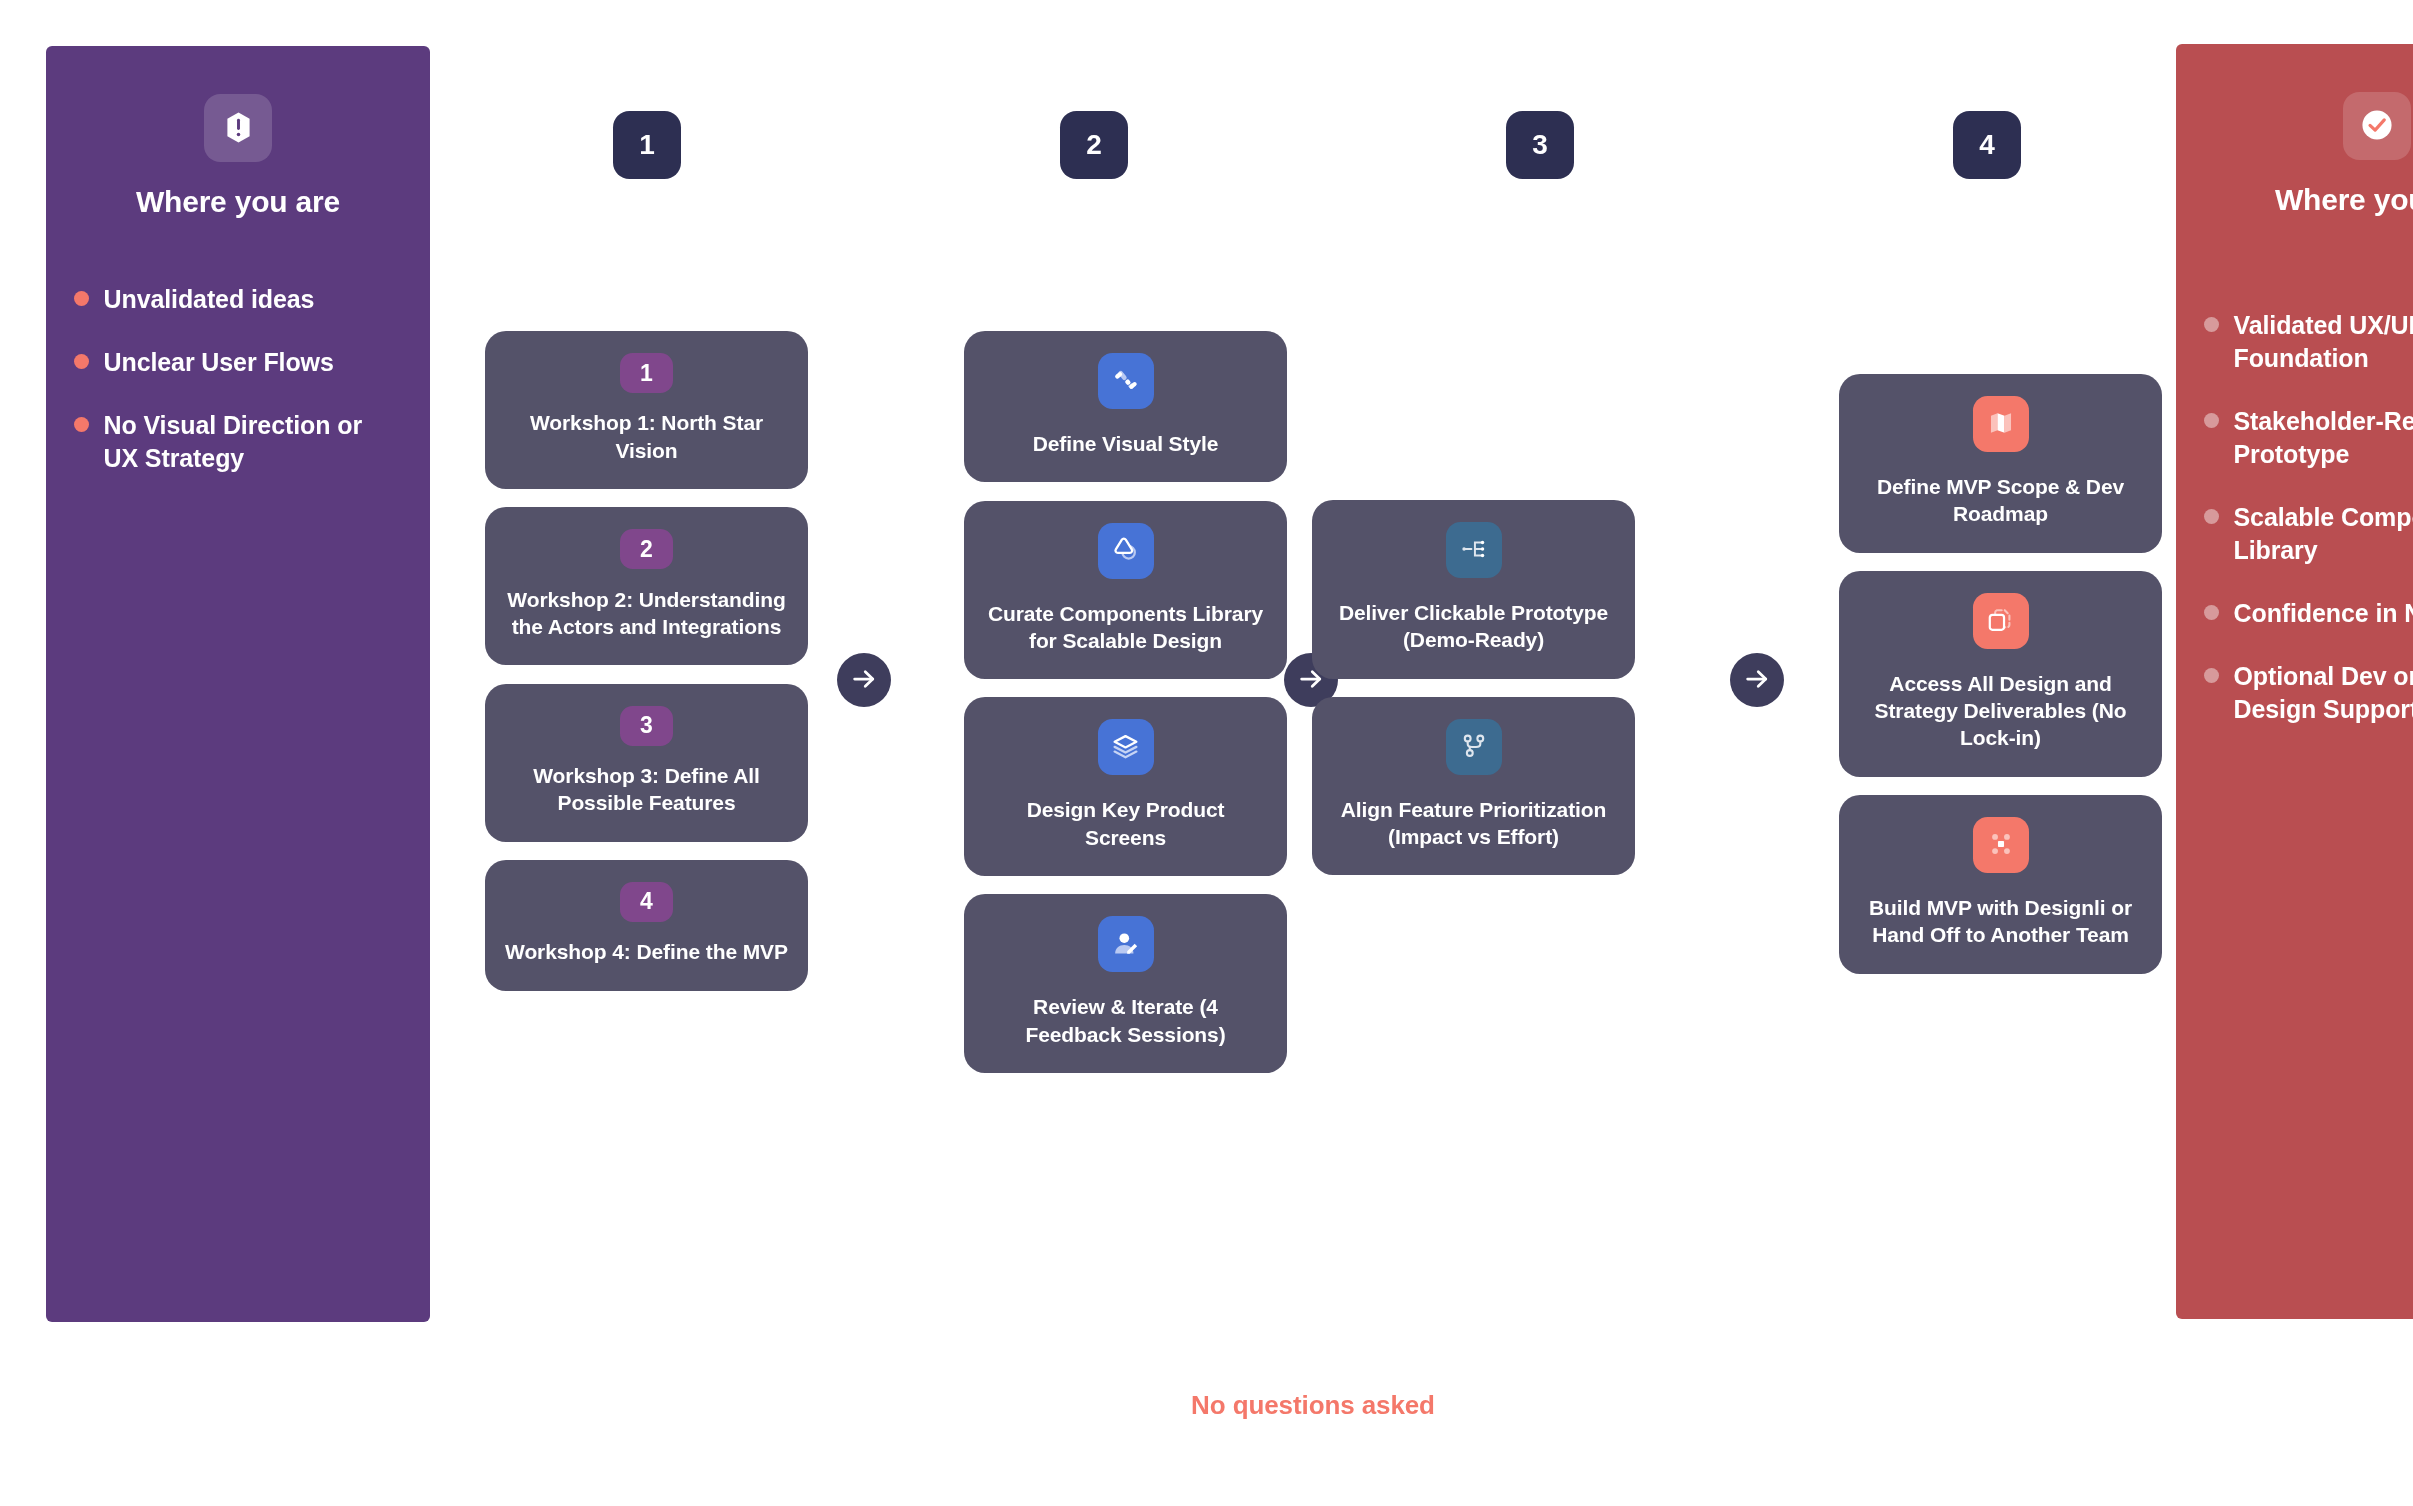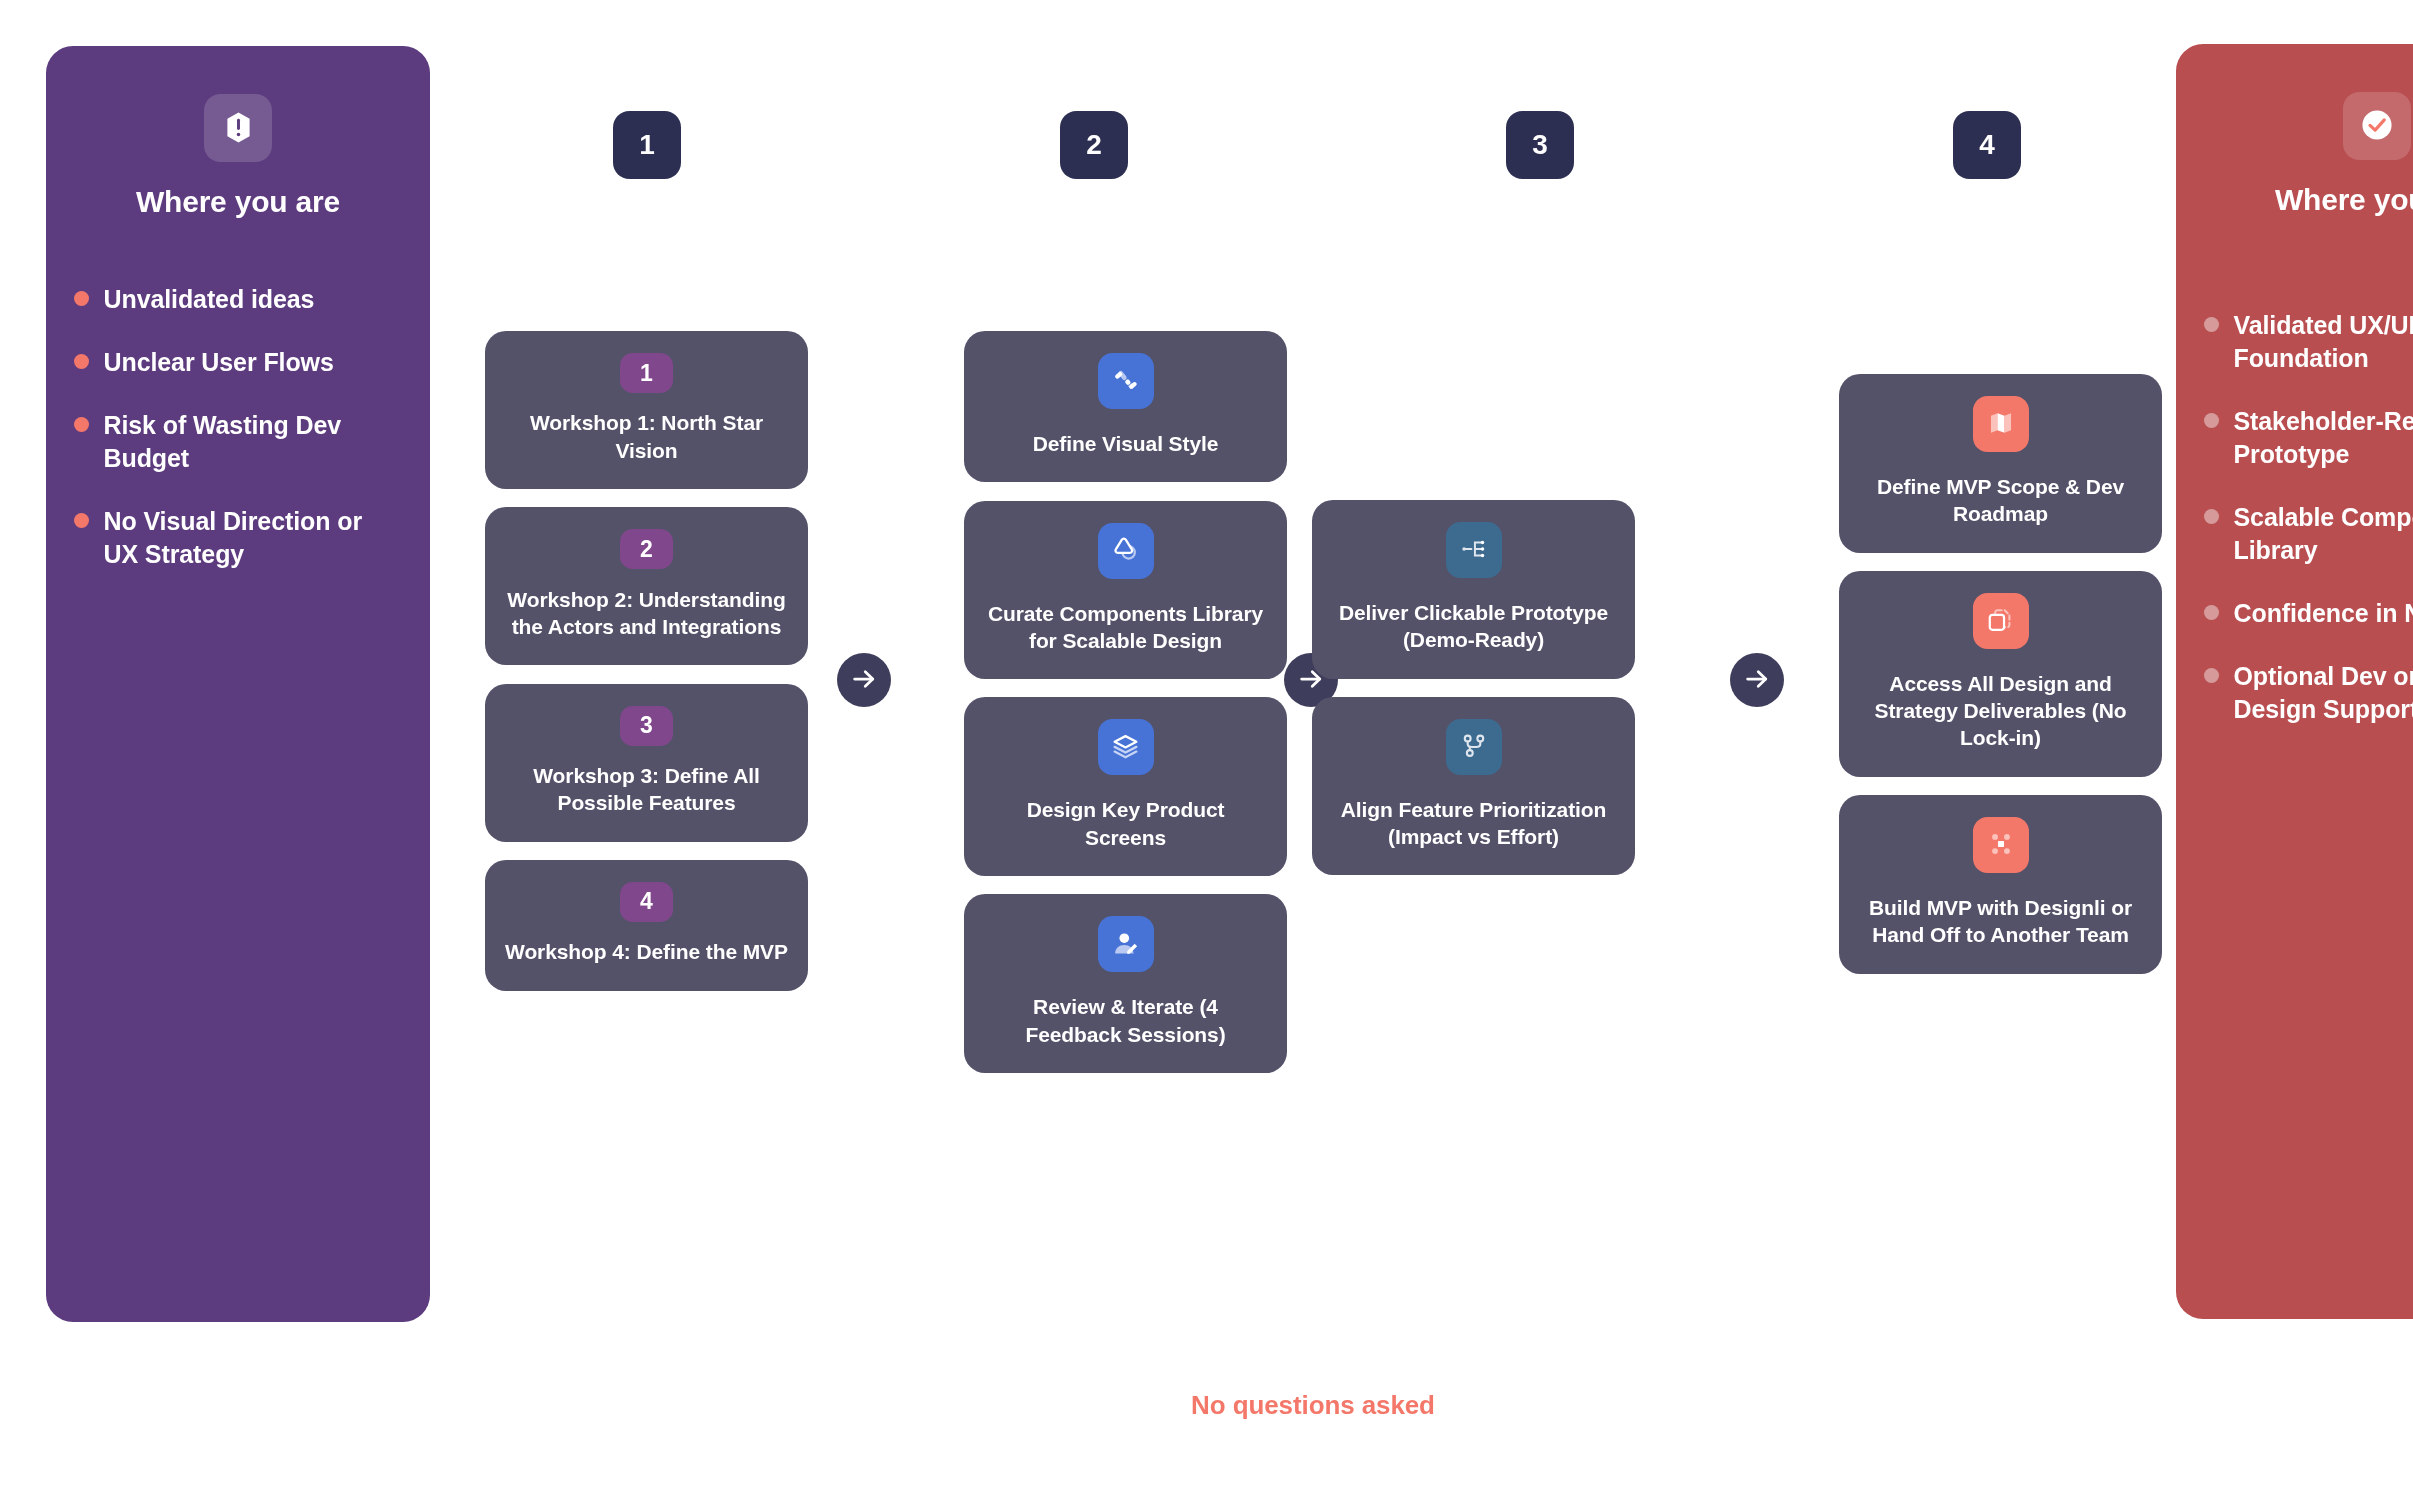--- a/index.html
+++ b/index.html
@@ -13,21 +13,21 @@
     position:relative;
     width:2626px;height:1506px;
     background:#ffffff;
     border-radius:58px;
     overflow:hidden;
   }
 
   
   .side-panel{
     position:absolute;
-    border-radius:27px;
+    border-radius:6px;
     box-sizing:border-box;
     padding:0 28px;
     display:flex;
     flex-direction:column;
     align-items:center;
   }
   #panel-left{
     left:46px; top:46px;
     width:384px; height:1276px;
     background:#5c3b7e;
@@ -180,24 +180,20 @@
       <div class="bullet">
         <span class="bullet-dot"></span>
         <span class="bullet-text">Unvalidated ideas</span>
       </div>
       <div class="bullet">
         <span class="bullet-dot"></span>
         <span class="bullet-text">Unclear User Flows</span>
       </div>
       <div class="bullet">
         <span class="bullet-dot"></span>
-        <span class="bullet-text">Risk of Wasting Dev Budget</span>
-      </div>
-      <div class="bullet">
-        <span class="bullet-dot"></span>
         <span class="bullet-text">No Visual Direction or UX Strategy</span>
       </div>
     </div>
   </div>
 
   <div class="step-badge" style="left:613px;">1</div>
   <div class="step-badge" style="left:1060px;">2</div>
   <div class="step-badge" style="left:1506px;">3</div>
   <div class="step-badge" style="left:1953px;">4</div>
 

